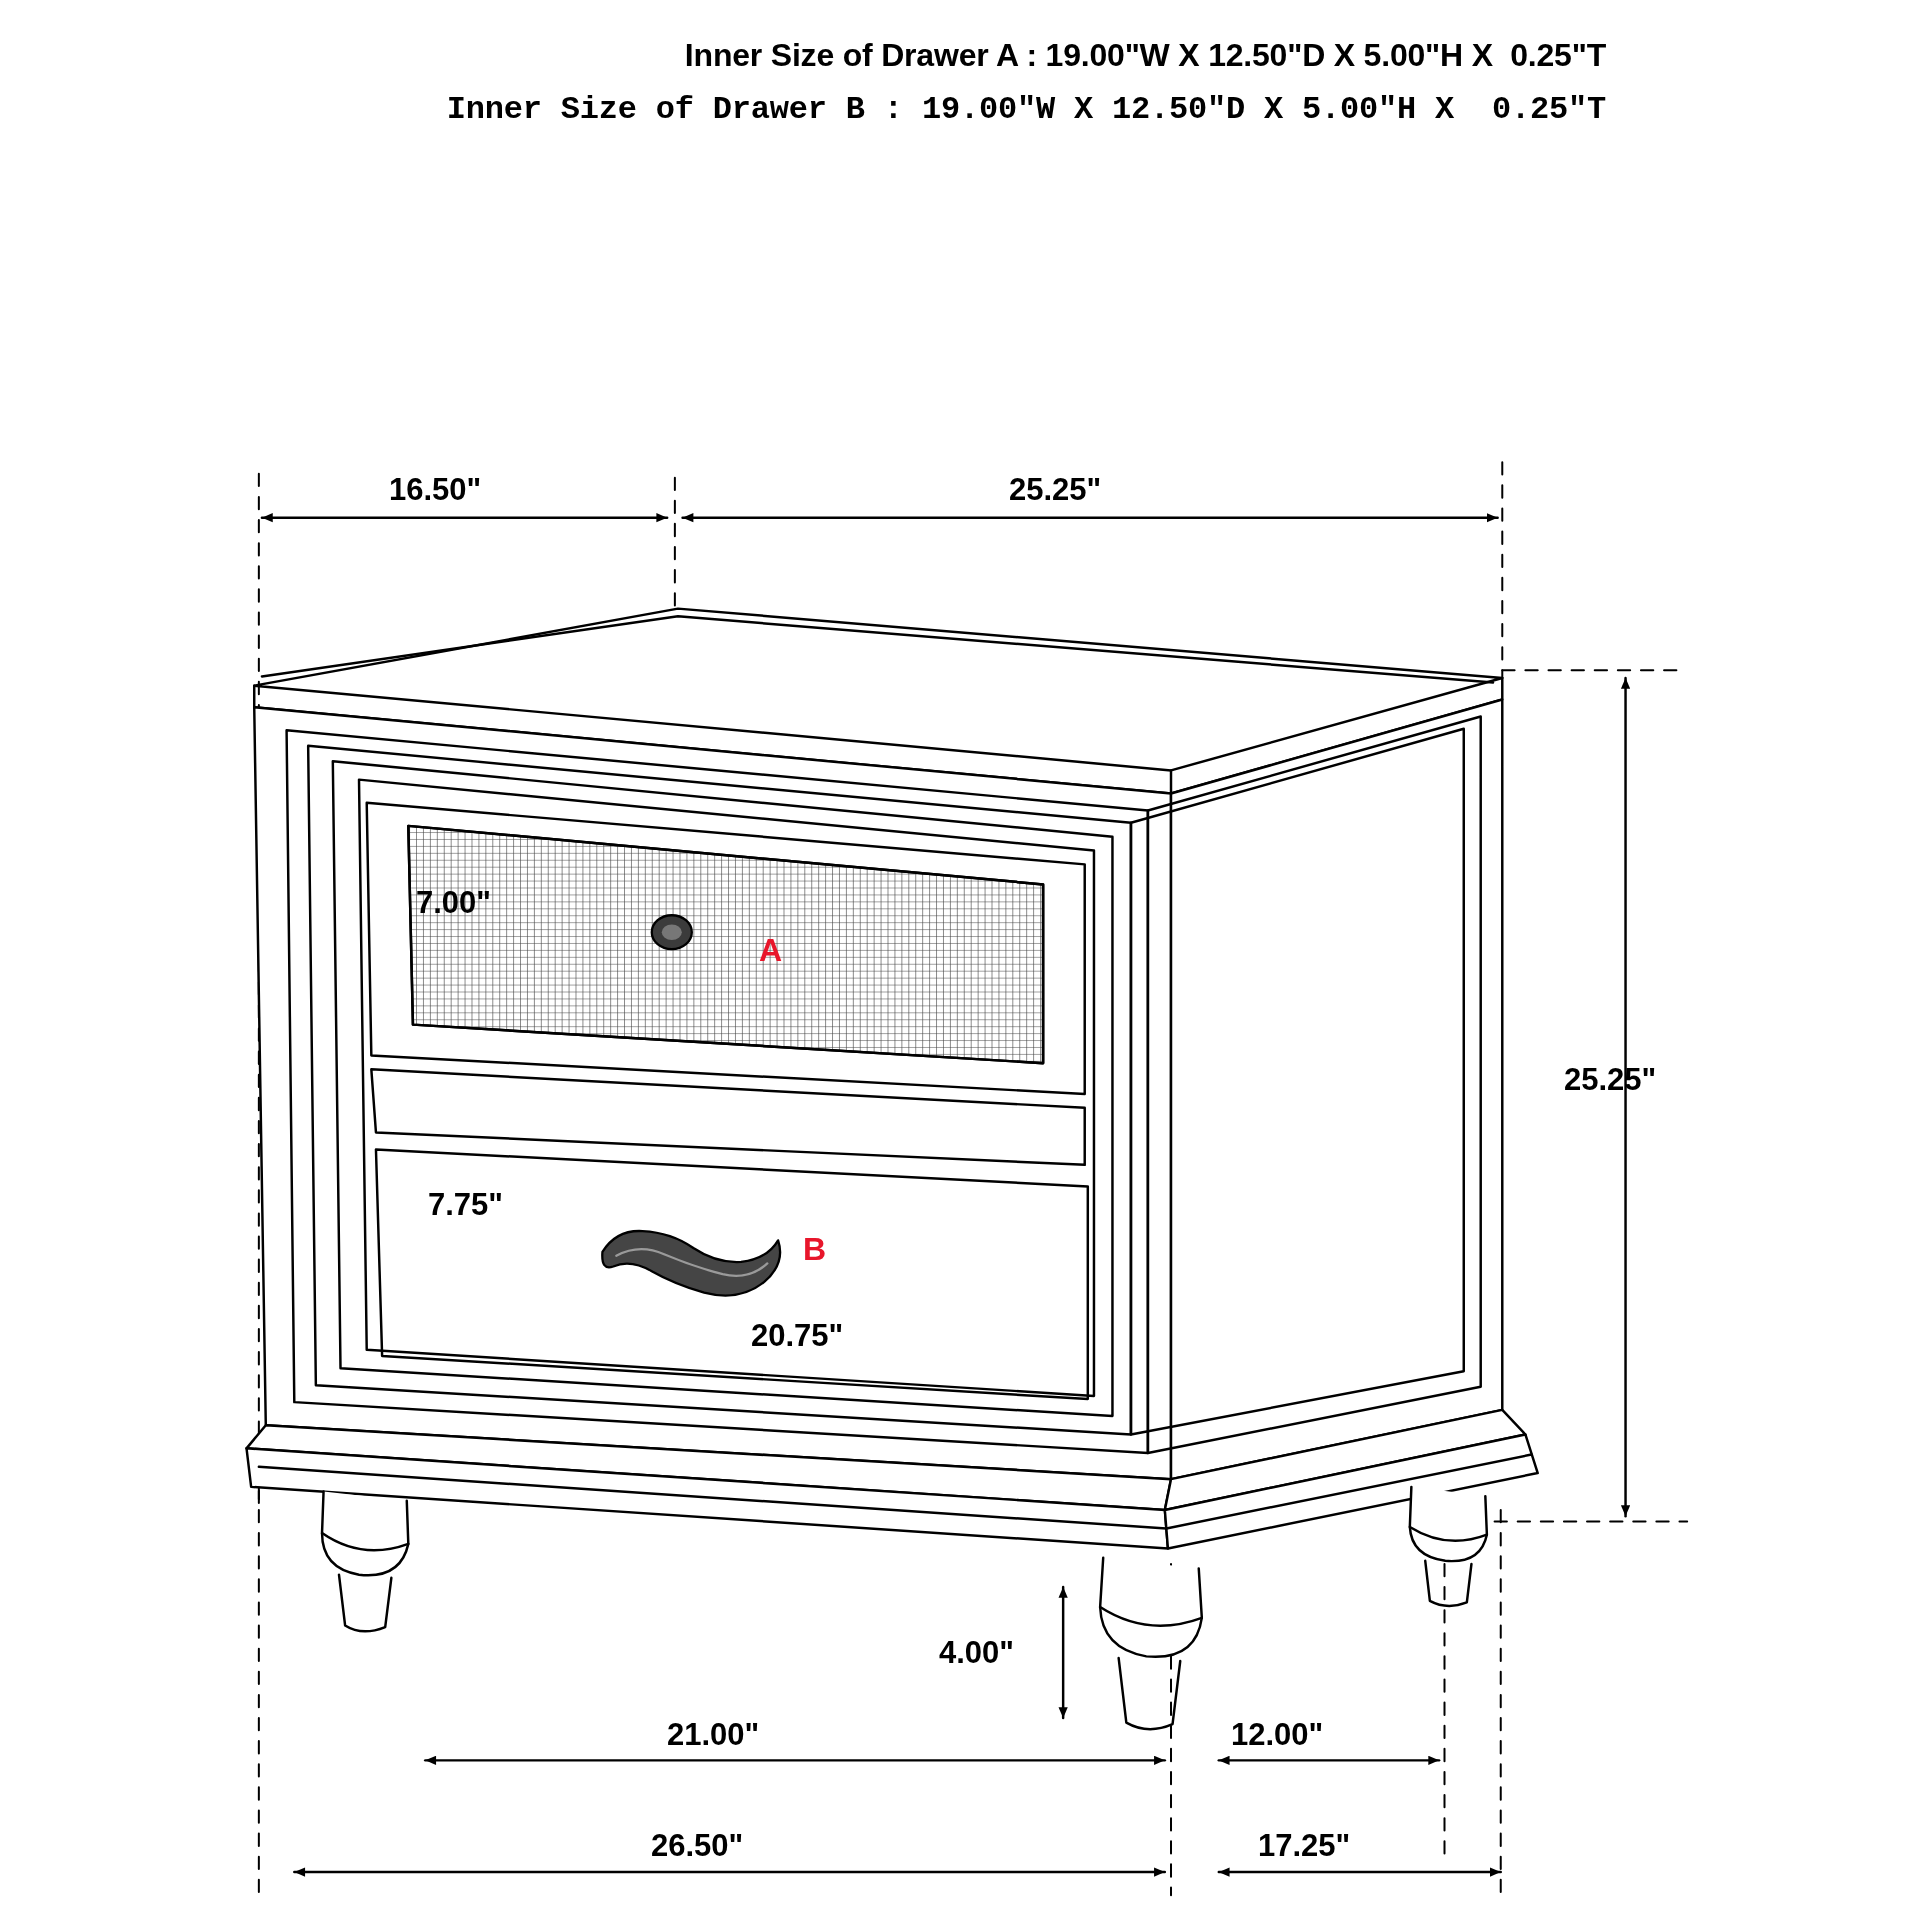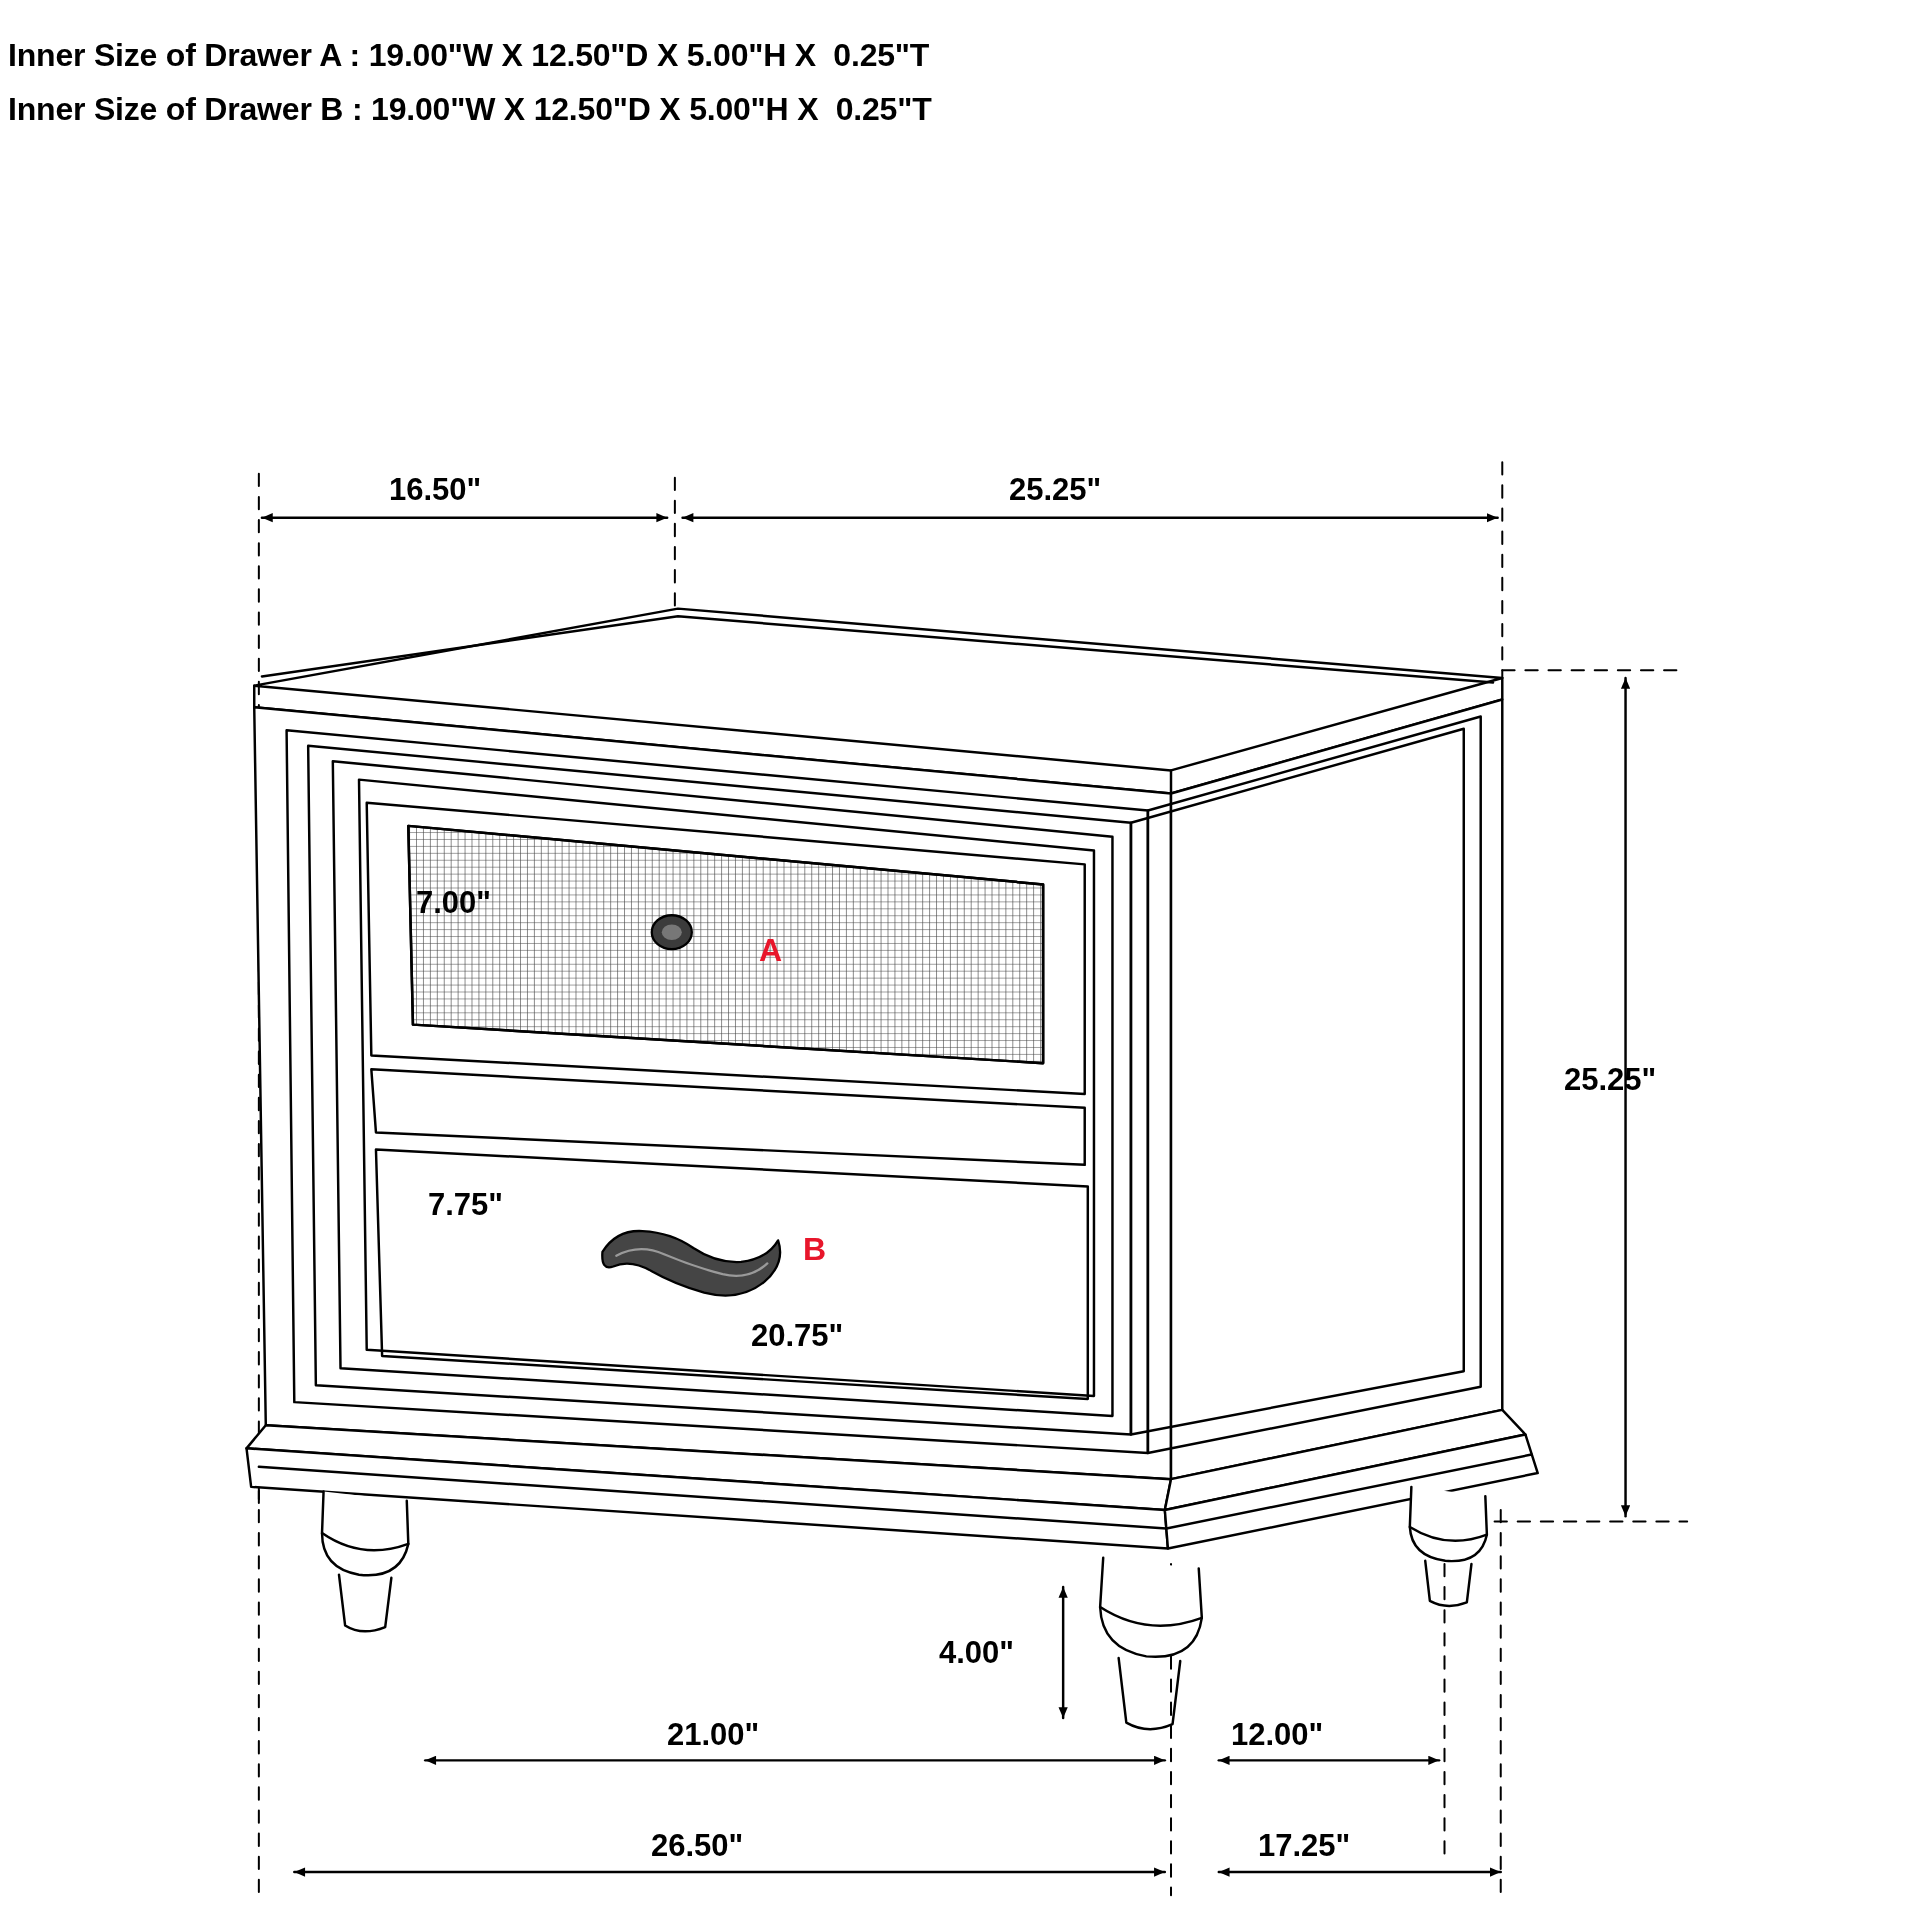--- a/index.html
+++ b/index.html
@@ -16,30 +16,30 @@
     overflow: hidden;
   }
   #stage {
     position: absolute;
     left: 0; top: 0;
     width: 1926px;
     height: 1926px;
   }
   .hdr {
     position: absolute;
-    left: 8px;
+    left: 1px;
     width: 1605px;
-    text-align: left;
+    text-align: right;
     font-weight: bold;
     font-size: 32px;
     letter-spacing: -0.2px;
     white-space: pre;
   }
   #hdr1 { top: 37px; }
-  #hdr2 { top: 91px; }
+  #hdr2 { top: 91px; font-family: Liberation Mono, monospace; }
 
   .dim {
     position: absolute;
     font-weight: bold;
     font-size: 31px;
     white-space: nowrap;
   }
   .dim-red {
     position: absolute;
     font-weight: bold;

